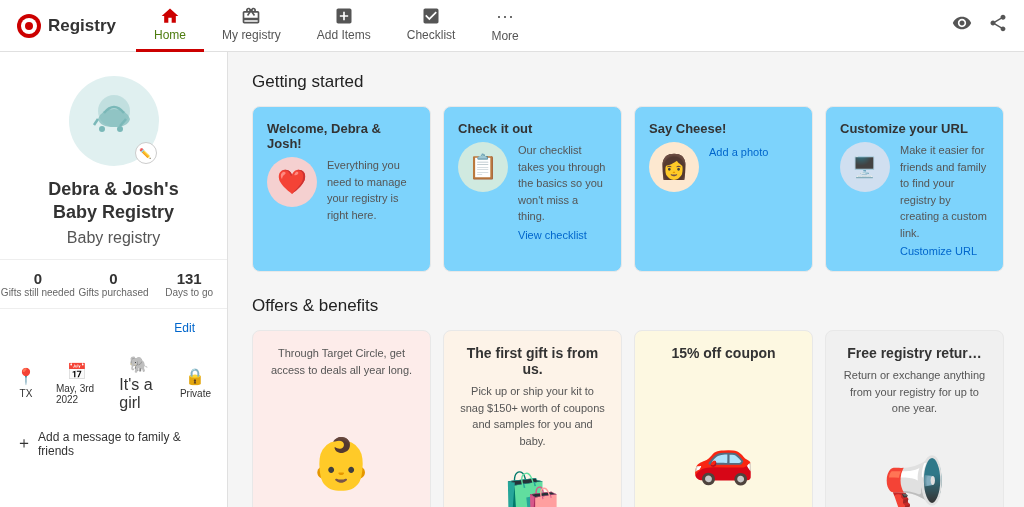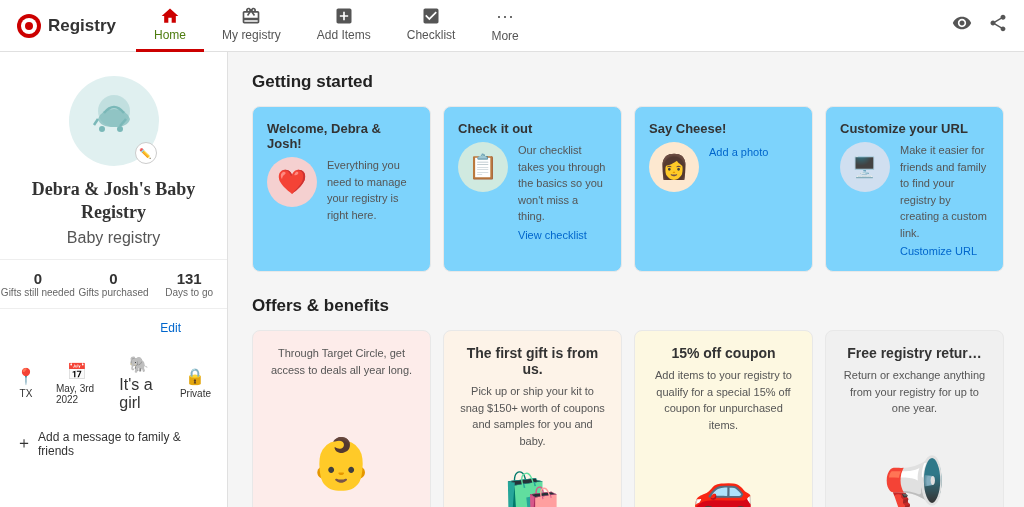--- a/index.html
+++ b/index.html
@@ -15,34 +15,34 @@
     .header-action-btn { background: none; border: none; cursor: pointer; font-size: 18px; color: #555; }
 
     
     .layout { display: flex; margin-top: 52px; min-height: calc(507px - 52px); }
 
     
     .sidebar { width: 228px; min-width: 228px; background: #fff; border-right: 1px solid #e0e0e0; padding: 24px 0 16px; display: flex; flex-direction: column; align-items: center; }
     .avatar-container { position: relative; width: 90px; height: 90px; margin-bottom: 12px; }
     .avatar-circle { width: 90px; height: 90px; border-radius: 50%; background: #e0f0f0; display: flex; align-items: center; justify-content: center; }
     .edit-avatar-btn { position: absolute; bottom: 2px; right: 2px; width: 22px; height: 22px; border-radius: 50%; background: #fff; border: 1px solid #ccc; display: flex; align-items: center; justify-content: center; font-size: 10px; cursor: pointer; color: #555; }
-    .registry-name { font-size: 18px; font-weight: 700; text-align: center; line-height: 1.3; margin-bottom: 4px; padding: 0 24px; font-family: Liberation Serif, serif; }
+    .registry-name { font-size: 18px; font-weight: 700; text-align: center; line-height: 1.3; margin-bottom: 4px; padding: 0 24px; }
     .registry-type { font-size: 16px; color: #555; margin-bottom: 12px; }
     .stats-row { display: flex; gap: 0; width: 100%; border-top: 1px solid #eee; border-bottom: 1px solid #eee; padding: 10px 0; margin-bottom: 8px; }
     .stat { flex: 1; text-align: center; }
     .stat-number { font-size: 15px; font-weight: 600; }
     .stat-label { font-size: 10px; color: #666; }
     .edit-link { color: #0066cc; font-size: 12px; align-self: flex-end; margin-right: 16px; margin-bottom: 8px; cursor: pointer; }
     .info-row { display: flex; align-items: center; gap: 20px; padding: 8px 16px; width: 100%; }
     .info-item { display: flex; flex-direction: column; align-items: center; gap: 2px; font-size: 10px; color: #333; }
     .add-message-row { display: flex; align-items: center; gap: 6px; padding: 10px 16px; width: 100%; cursor: pointer; color: #333; font-size: 12px; }
 
     
     .main { flex: 1; overflow-y: auto; padding: 20px 20px 20px 24px; background: #f5f5f5; }
-    .section-title { font-size: 17px; font-weight: 700; margin-bottom: 14px; color: #222; }
+    .section-title { font-size: 17px; font-weight: 400; margin-bottom: 14px; color: #222; }
 
     
     .getting-started-row { display: flex; gap: 12px; margin-bottom: 24px; }
     .gs-card { background: #7dd3fc; border-radius: 8px; padding: 14px; flex: 1; min-width: 0; border: 1px solid #e8e8e8; }
     .gs-card-title { font-size: 13px; font-weight: 700; margin-bottom: 6px; }
     .gs-card-body { display: flex; gap: 10px; align-items: flex-start; }
     .gs-card-image { width: 50px; height: 50px; border-radius: 50%; flex-shrink: 0; display: flex; align-items: center; justify-content: center; font-size: 24px; }
     .gs-card-image.pink { background: #f5d0d0; }
     .gs-card-image.teal { background: #d0eae0; }
     .gs-card-image.peach { background: #fde8d0; }
@@ -150,21 +150,21 @@
       <div class="stat">
         <div class="stat-number">0</div>
         <div class="stat-label">Gifts purchased</div>
       </div>
       <div class="stat">
         <div class="stat-number">131</div>
         <div class="stat-label">Days to go</div>
       </div>
     </div>
 
-    <div style="width:100%; display:flex; justify-content:flex-end; padding: 4px 30px 4px;">
+    <div style="width:100%; display:flex; justify-content:flex-end; padding: 4px 16px 4px;">
       <span class="edit-link">Edit</span>
     </div>
 
     <div class="info-row">
       <div class="info-item">
         <span style="font-size:16px;">📍</span>
         <span style="font-size:10px;">TX</span>
       </div>
       <div class="info-item">
         <span style="font-size:16px;">📅</span>
@@ -252,21 +252,20 @@
           <div class="offer-card-title">The first gift is from us.</div>
           <div class="offer-card-desc">Pick up or ship your kit to snag $150+ worth of coupons and samples for you and baby.</div>
         </div>
         <div class="offer-card-image">🛍️</div>
 
       </div>
 
       <div class="offer-card yellow-bg">
         <div class="offer-card-content">
           <div class="offer-card-title">15% off coupon</div>
-          <div class="offer-card-desc">Add items to your registry to qualify for a special 15% off coupon for unpurchased items.</div>
         </div>
         <div class="offer-card-image">🚗</div>
 
       </div>
 
       <div class="offer-card gray-bg">
         <div class="offer-card-content">
           <div class="offer-card-title">Free registry retur…</div>
           <div class="offer-card-desc">Return or exchange anything from your registry for up to one year.</div>
         </div>

